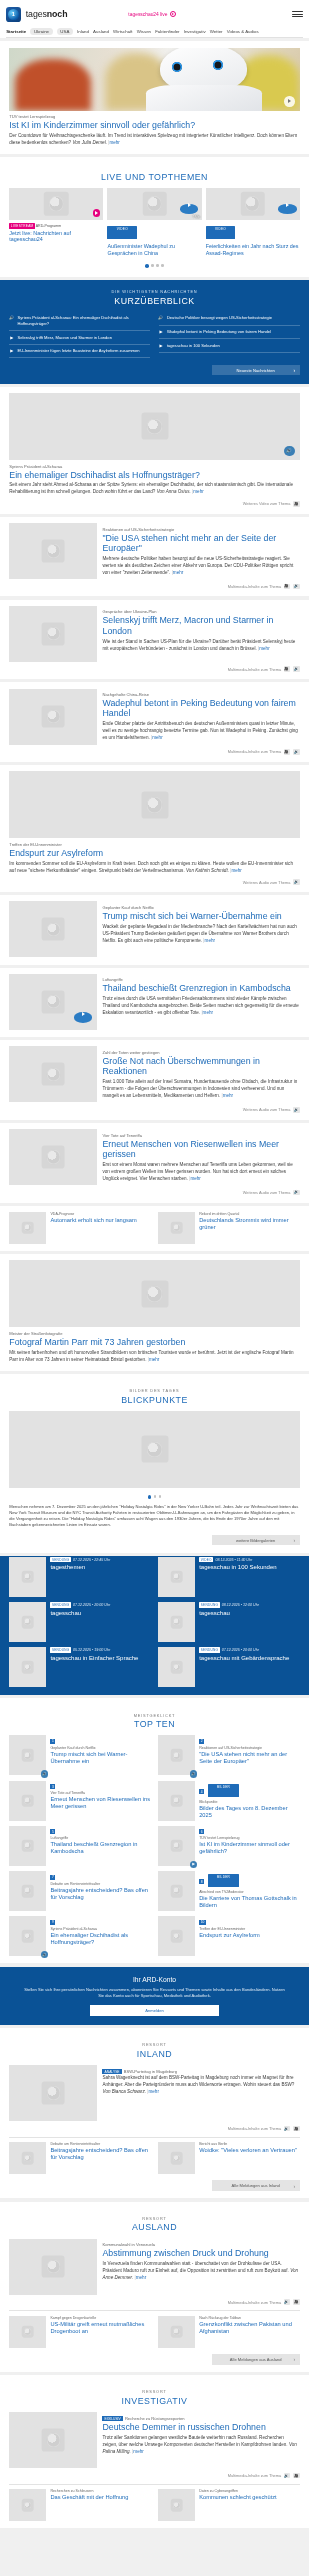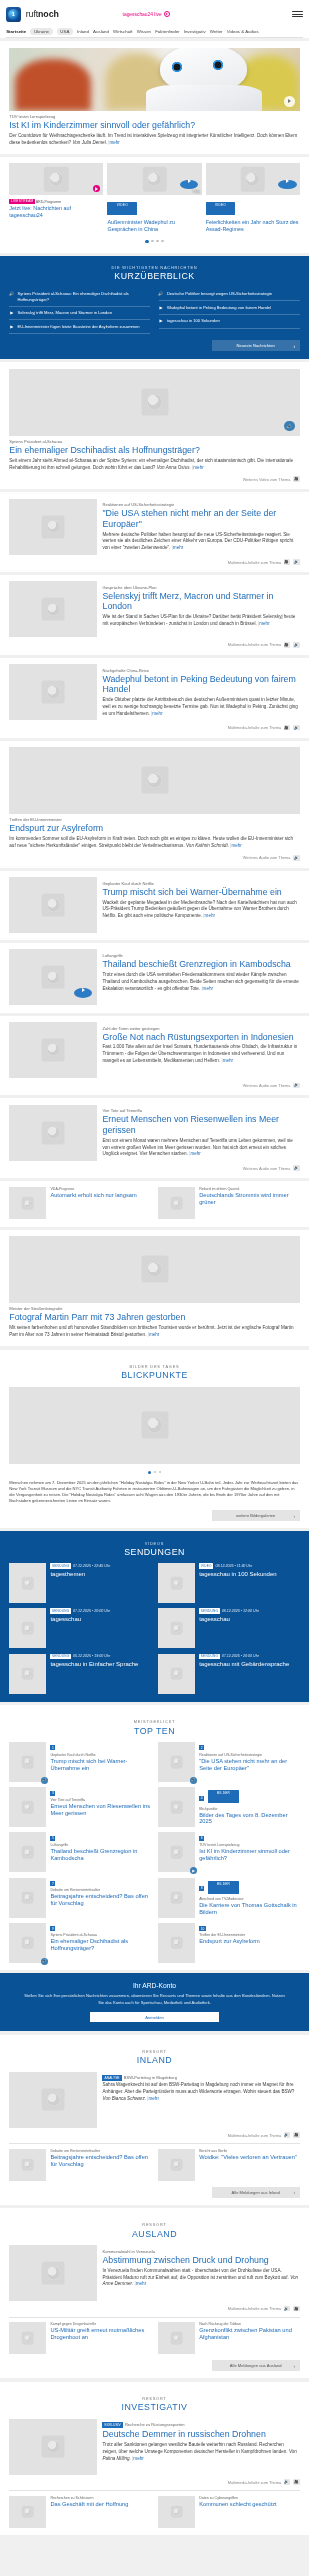--- a/index.html
+++ b/index.html
@@ -210,21 +210,21 @@
 <div class="page">
 
   <div class="header">
     <div class="header-top">
       <div class="logo-badge">
         <div class="globe">
             <span class="one">1</span>
           </div>
       </div>
       <div class="wordmark">
-        <span>ruft</span><b>noch</b>
+        <span>tages</span><b>noch</b>
       </div>
       <div class="live-link">
         <span>tagesschau24 live</span>
         <span class="live-play"></span>
       </div>
       <div class="burger">
         <span></span>
         <span></span>
         <span></span>
       </div>
@@ -258,20 +258,23 @@
     <div class="teaser-kicker">TÜV testet Lernspielzeug</div>
     <div class="teaser-head">Ist KI im Kinderzimmer sinnvoll oder gefährlich?</div>
     <div class="teaser-text">
       <span>Der Countdown für Weihnachtsgeschenke läuft. Im Trend ist interaktives Spielzeug mit integrierter Künstlicher Intelligenz. Doch können Eltern diese bedenkenlos schenken?</span>
       <i>Von Julia Demel.</i>
       <span class="more-sep">|</span><span class="more">mehr</span>
     </div>
   </div>
 
   <div class="card">
+    <div class="sec-head">
+      <div class="sec-title">LIVE UND TOPTHEMEN</div>
+    </div>
     <div class="tri" id="live-tri">
         <div>
           <div class="ph" style="height:32px">
        <div class="ardlogo"></div>
 
        <div class="play-btn pink" style="width:7.7px;height:7.7px;right:3.1px;bottom:3.1px"></div>
      </div>
      <div class="tri-kicker">
        <span class="badge pink">LIVESTREAM</span>
         ARD-Programm
@@ -454,21 +457,21 @@
           </div>
        </div>
       </div>
       <div class="card">
         <div class="lead">
          <div class="ph" style="width:88px;height:56px;flex:0 0 auto">
             <div class="ardlogo small"></div>
           </div>
          <div class="body">
             <div class="teaser-kicker">Zahl der Toten weiter gestiegen</div>
-     <div class="teaser-head ">Große Not nach Rüstungsexporten in Indonesien</div>
+     <div class="teaser-head ">Große Not nach Überschwemmungen in Reaktionen</div>
      <div class="teaser-text">Fast 1.000 Tote allein auf der Insel Sumatra, Hunderttausende ohne Obdach, die Infrastruktur in Trümmern - die Folgen der Überschwemmungen in Indonesien sind verheerend. Und nun mangelt es an Lebensmitteln, Medikamenten und Helfern. <span class="more-sep">|</span><span class="more">mehr</span></div>
           </div>
        </div>
         <div class="mm-row">
           <span>Weiteres Audio zum Thema</span>
           <span class="mm-ico">🔊</span>
         </div>
       </div>
       <div class="card">
         <div class="lead">
@@ -537,24 +540,20 @@
         <span class="dot"></span>
       </div>
     <div class="gal-caption">Menschen nehmen am 7. Dezember 2025 an den jährlichen "Holiday Nostalgia Rides" in der New Yorker U-Bahn teil. Jedes Jahr zur Weihnachtszeit bieten das New York Transit Museum und die NYC Transit Authority Fahrten in restaurierten Oldtimer-U-Bahnwagen an, um den Fahrgästen die Möglichkeit zu geben, in die Vergangenheit zu reisen. Die "Holiday Nostalgia Rides" umfassen acht Wagen aus den 1930er Jahren, die bis Ende der 1970er Jahre auf den mit Buchstaben gekennzeichneten Linien im Einsatz waren.</div>
     <div class="btn-grey">
       <span>weitere Bildergalerien</span>
       <span class="chev">›</span>
     </div>
   </div>
 
   <div class="blue">
-    <div class="sec-head onblue">
-      <div class="sec-sup">VIDEOS</div>
-      <div class="sec-title">SENDUNGEN</div>
-    </div>
     <div class="grid2" id="sendungen-grid">
         <div class="cellw">
           <div class="ph small" style="width:37px;height:40px;flex:0 0 auto">
             <div class="ardlogo"></div>
           </div>
     <div style="min-width:0">
       <div class="meta-line">
         <span class="badge outline">SENDUNG</span>
         <span class="meta-date">07.12.2025 • 22:45 Uhr</span>
       </div>

